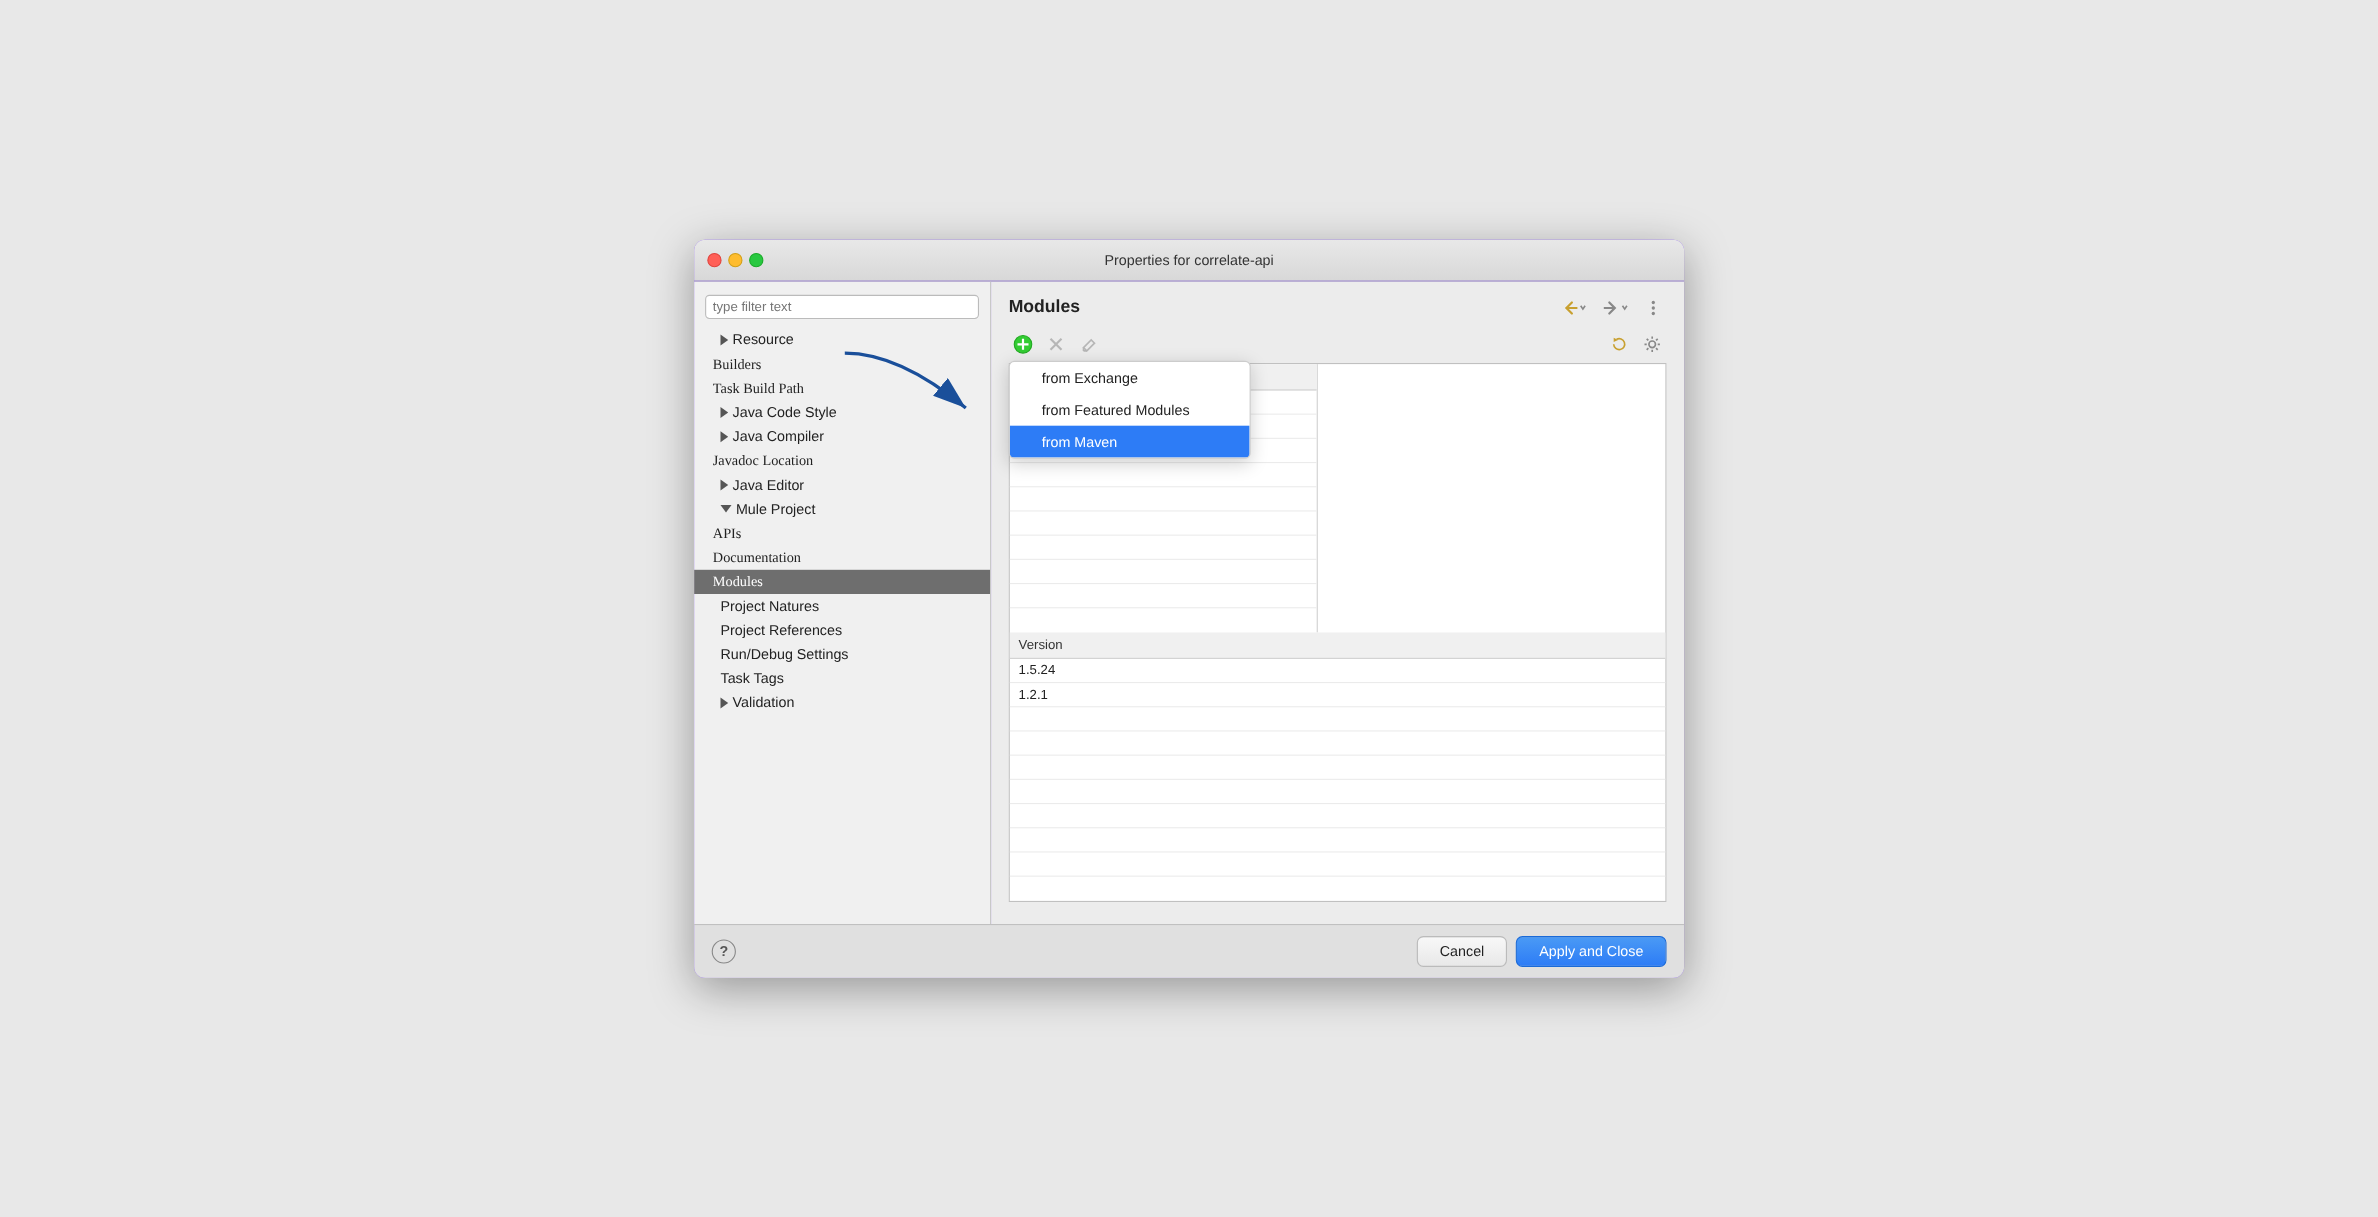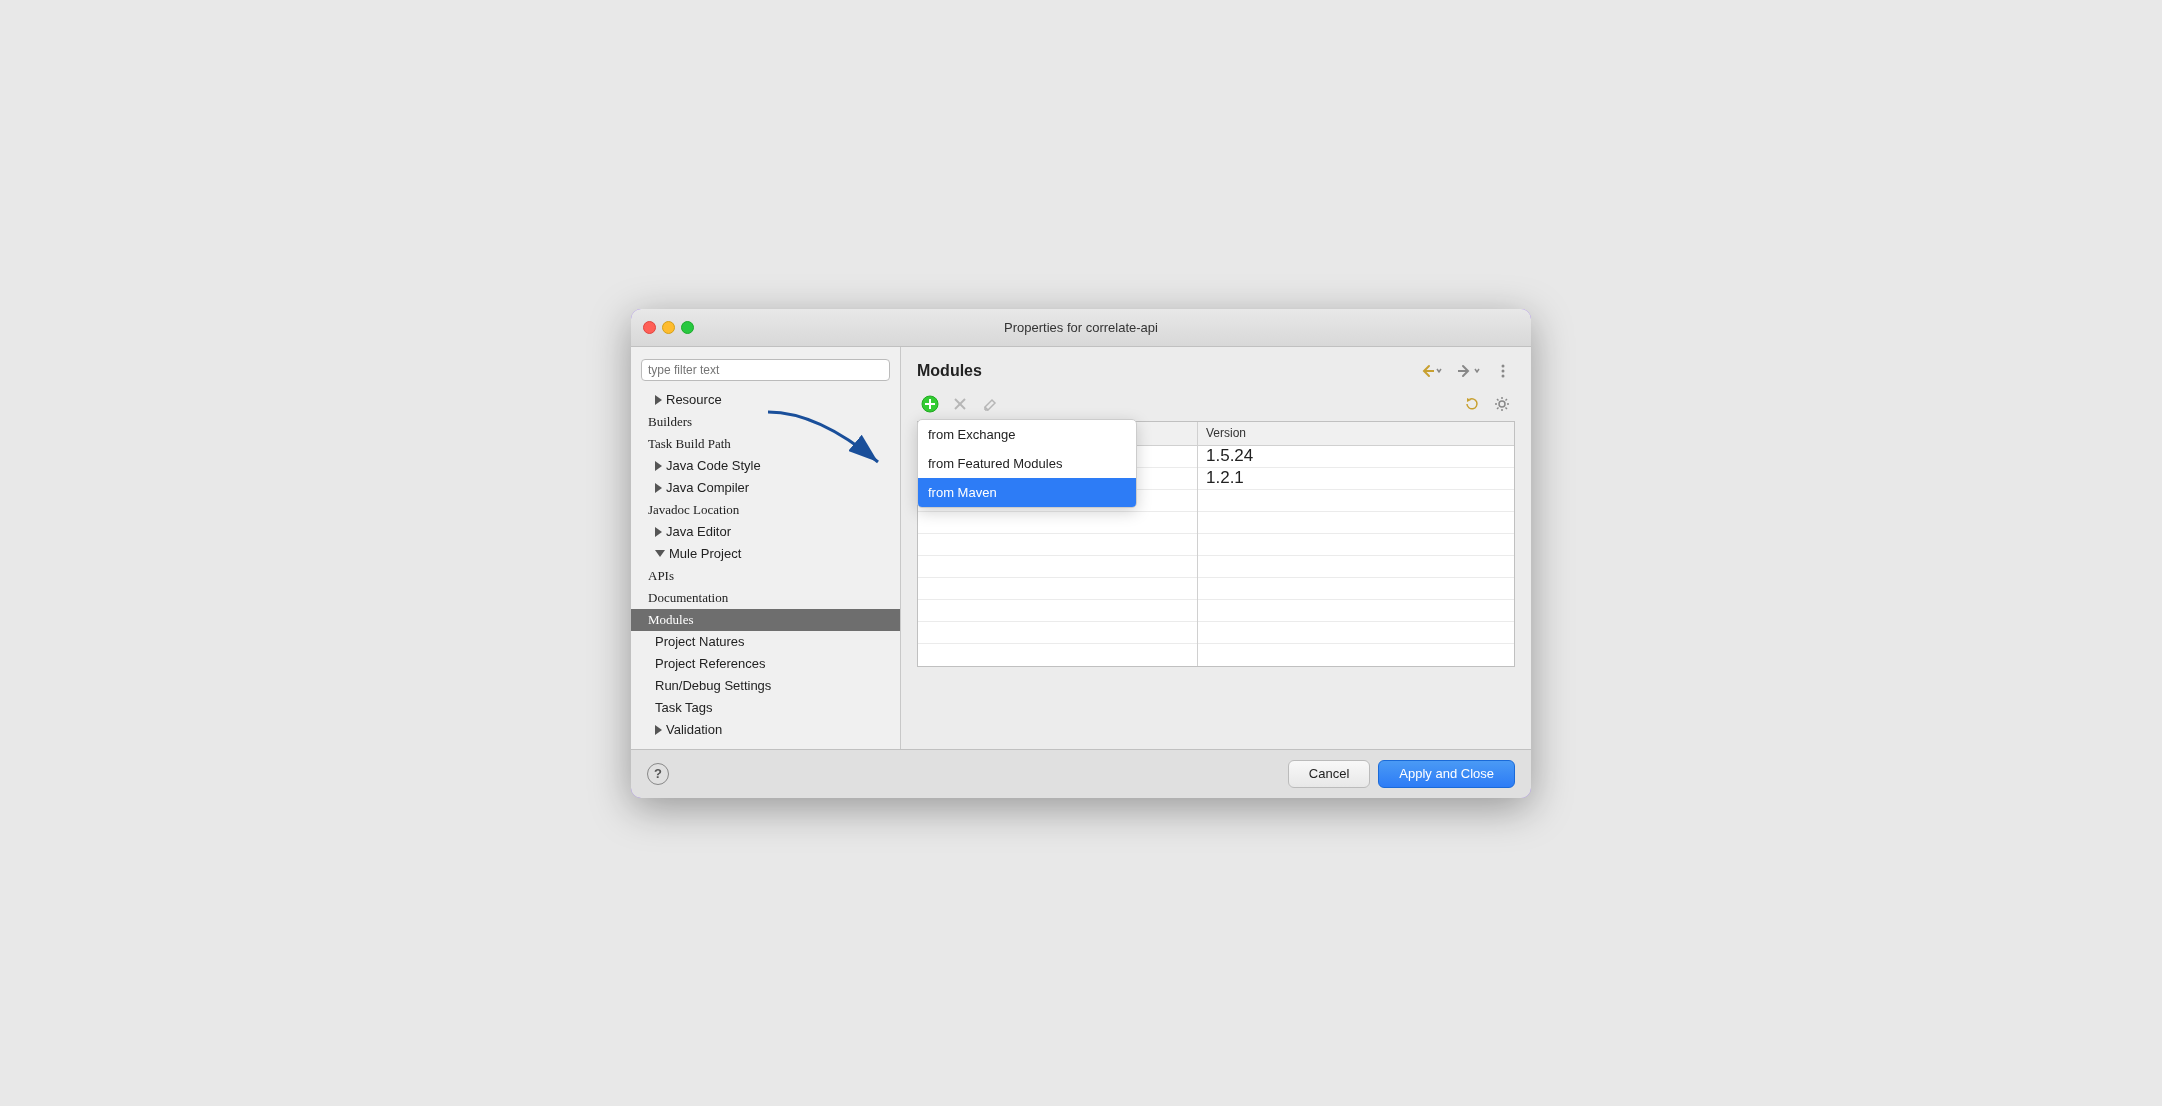--- a/index.html
+++ b/index.html
@@ -175,21 +175,21 @@
       left: 0px;
       background: white;
       border: 1px solid #ccc;
       border-radius: 5px;
       box-shadow: 0 4px 16px rgba(0,0,0,0.18);
       z-index: 10;
       width: 220px;
       overflow: hidden;
     }
     .dropdown-item {
-      padding: 7px 10px;
+      padding: 7px 29px;
       cursor: pointer;
       font-size: 13px;
       color: #222;
       white-space: nowrap;
     }
     .dropdown-item.active {
       background: #2d7cf6;
       color: white;
     }
     .table-area {
@@ -212,21 +212,21 @@
       padding: 3px 8px;
       font-size: 12px;
       color: #333;
       font-weight: 500;
       height: 24px;
       display: flex;
       align-items: center;
     }
     .table-row {
       padding: 3px 8px;
-      font-size: 17px;
+      font-size: 12px;
       height: 22px;
       display: flex;
       align-items: center;
       border-bottom: 1px solid #ebebeb;
       color: #222;
     }
     .table-row:last-child { border-bottom: none; }
     .table-empty-row {
       height: 22px;
       border-bottom: 1px solid #ebebeb;
@@ -486,21 +486,21 @@
           </button>
         </div>
 
         <div class="dropdown-menu">
           <div class="dropdown-item">from Exchange</div>
           <div class="dropdown-item">from Featured Modules</div>
           <div class="dropdown-item active">from Maven</div>
         </div>
       </div>
 
-      <div class="table-area" style="position:relative;">
+      <div class="table-area" style="position:relative;flex-direction:column;">
 
         <svg class="arrow-svg" style="position:absolute;left:-180px;top:-30px;pointer-events:none;z-index:20;" width="200" height="120">
           <defs>
             <marker id="arrowhead" markerWidth="10" markerHeight="7" refX="10" refY="3.5" orient="auto">
               <polygon points="0 0, 10 3.5, 0 7" fill="#1a4f9a"></polygon>
             </marker>
           </defs>
           <path d="M 30 20 Q 80 20 140 70" stroke="#1a4f9a" stroke-width="3" fill="none" marker-end="url(#arrowhead)"></path>
         </svg>
 

